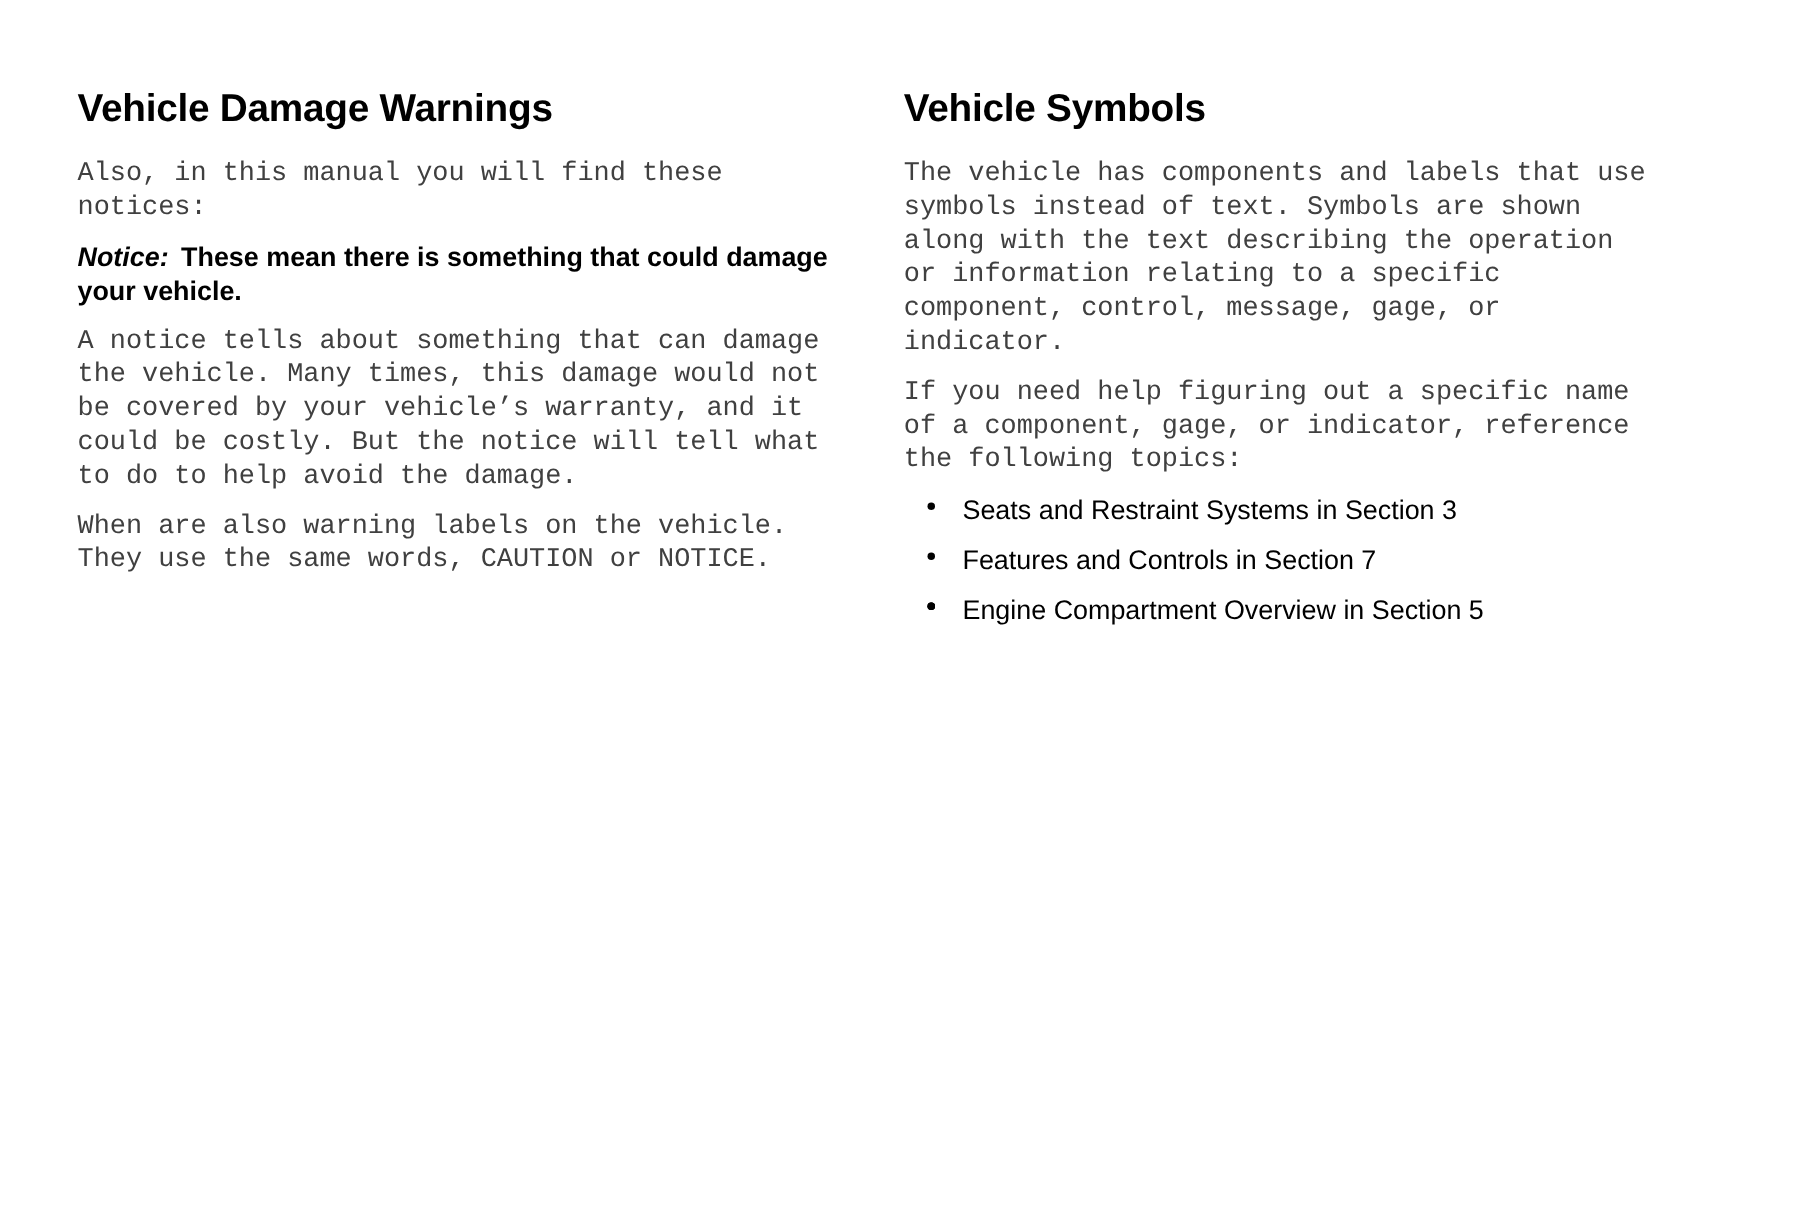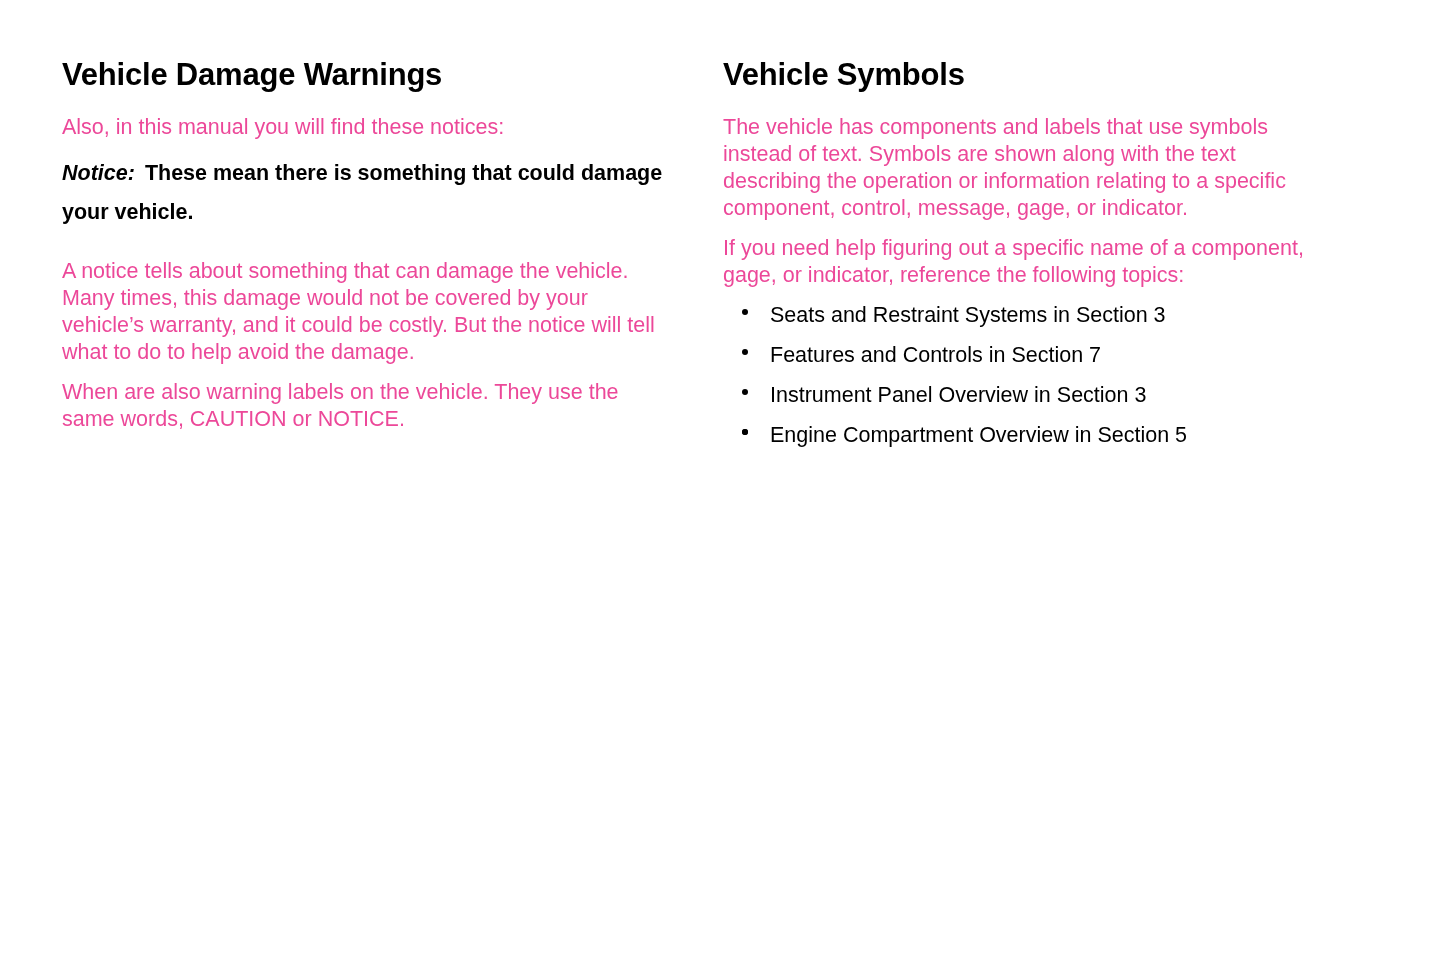--- a/index.html
+++ b/index.html
@@ -17,47 +17,48 @@
   }
 
   .page {
     position: absolute;
     inset: 0;
     background: #ffffff;
   }
 
   .column {
     position: absolute;
-    top: 58px;
+    top: 70px;
   }
   .column-left  { left: 62px;  width: 608px; }
   .column-right { left: 723px; width: 602px; }
 
   .section-heading {
     font-size: 31px;
     font-weight: bold;
     line-height: 34px;
     letter-spacing: -0.2px;
     margin: 0 0 22px 0;
     color: #000000;
   }
 
   .para {
     font-size: 21.5px;
     line-height: 27px;
     margin: 0 0 13px 0;
-    color: #ec4899;
+    color: #404040;
+    font-family: Liberation Mono, monospace;
   }
   .para:last-child { margin-bottom: 0; }
 
   .para-notice {
     font-size: 21.5px;
-    line-height: 39px;
+    line-height: 27px;
     font-weight: bold;
-    margin: 0 0 26px 0;
+    margin: 0 0 13px 0;
   }
   .notice-lead {
     font-style: italic;
     font-weight: bold;
   }
   .notice-gap { display: inline-block; width: 10px; }
 
   .bullet-list {
     list-style: none;
     margin: 8px 0 0 0;
@@ -120,21 +121,20 @@
       <li class="bullet-item">
         <span class="bullet-dot"></span>
         <span>Seats and Restraint Systems in Section 3</span>
       </li>
       <li class="bullet-item">
         <span class="bullet-dot"></span>
         <span>Features and Controls in Section 7</span>
       </li>
       <li class="bullet-item">
         <span class="bullet-dot"></span>
-        <span>Instrument Panel Overview in Section 3</span>
       </li>
       <li class="bullet-item">
         <span class="bullet-dot"></span>
       </li>
       <li class="bullet-item">
         <span class="bullet-dot"></span>
         <span>Engine Compartment Overview in Section 5</span>
       </li>
     </ul>
   </div>

